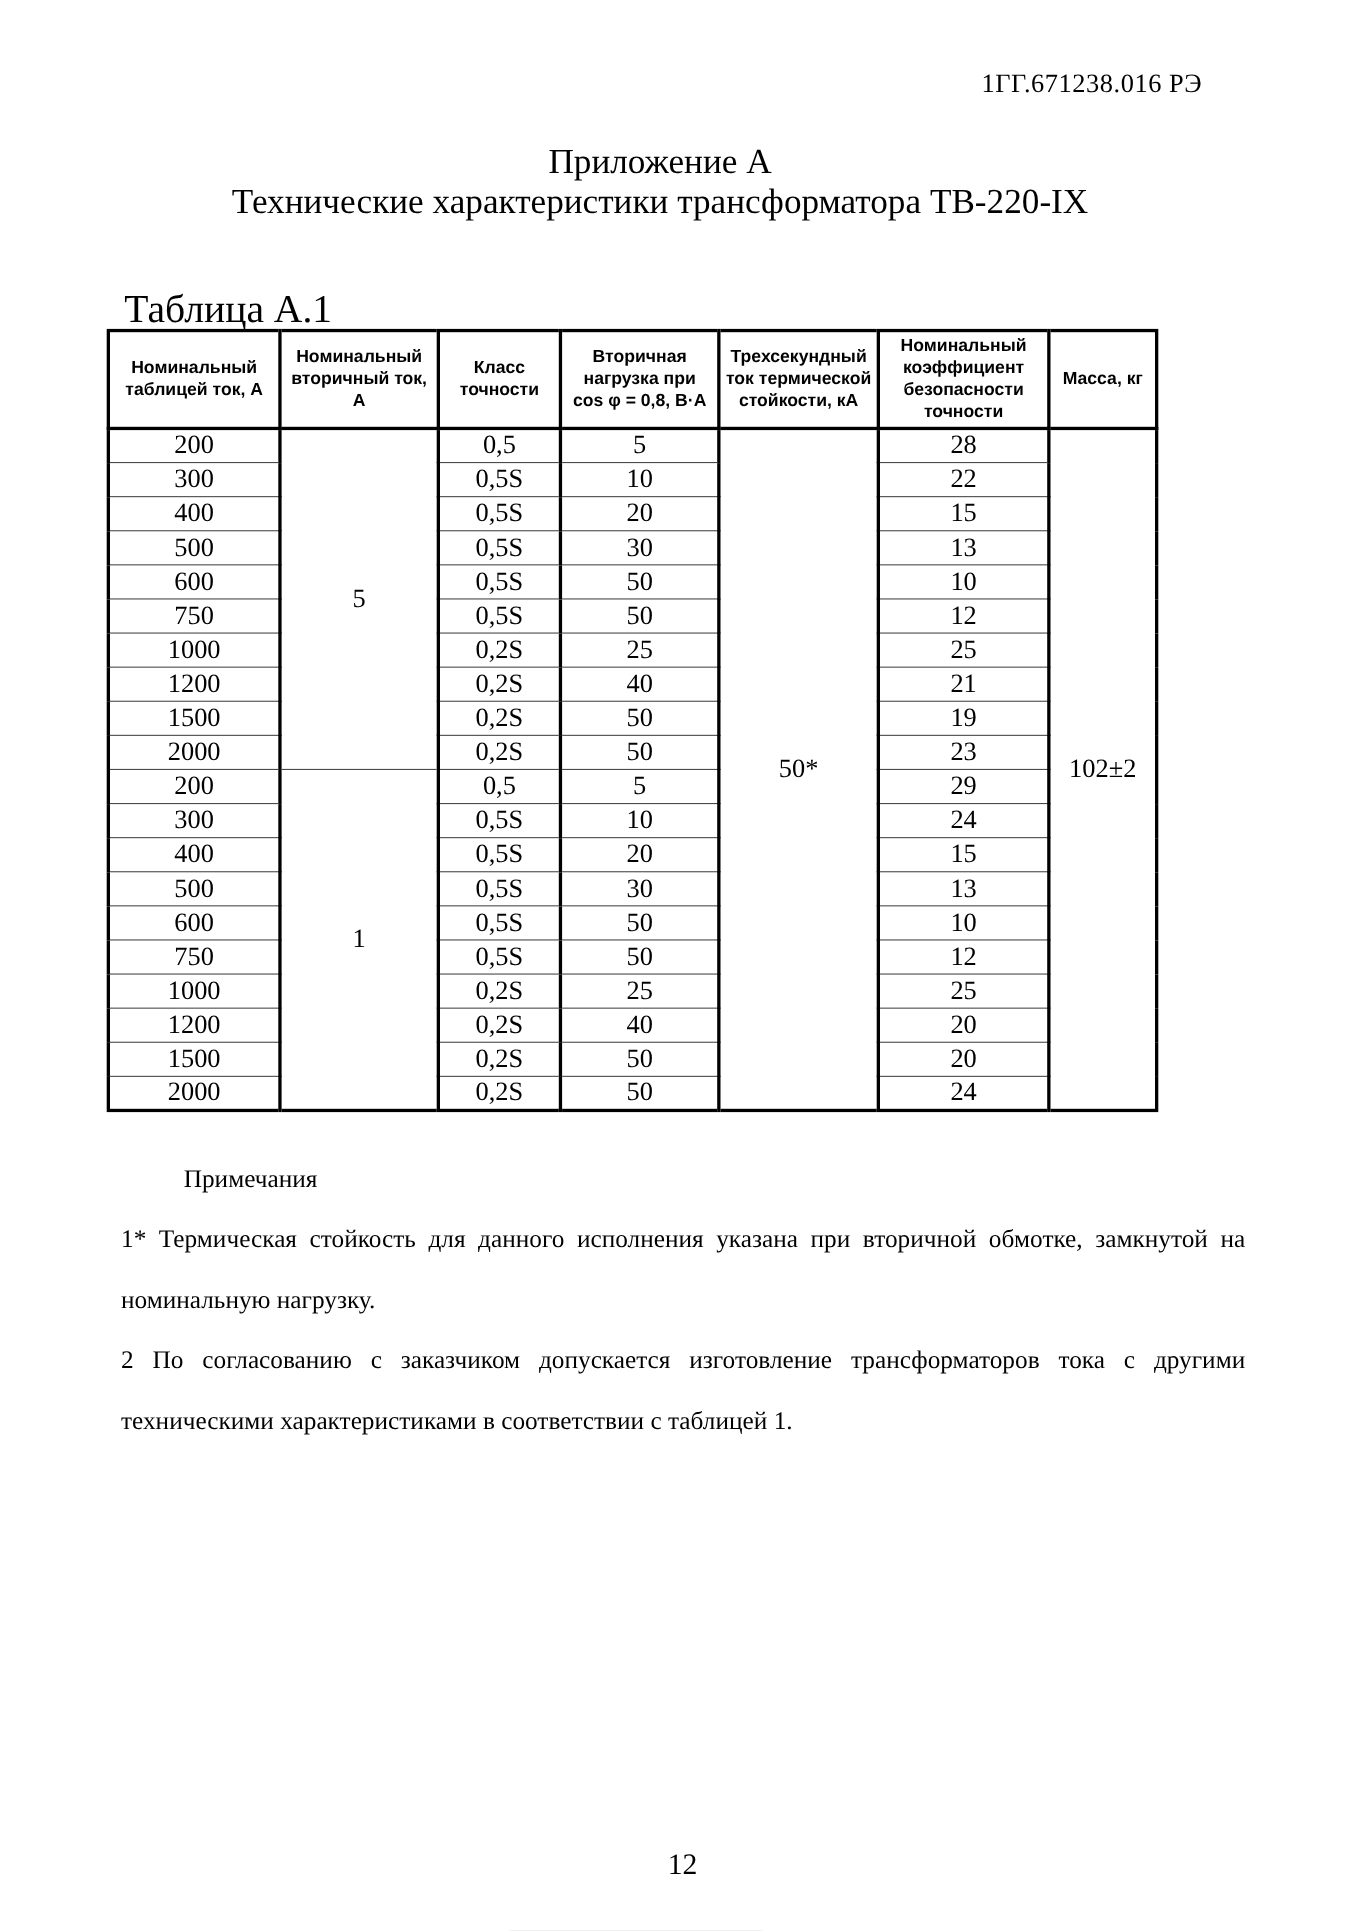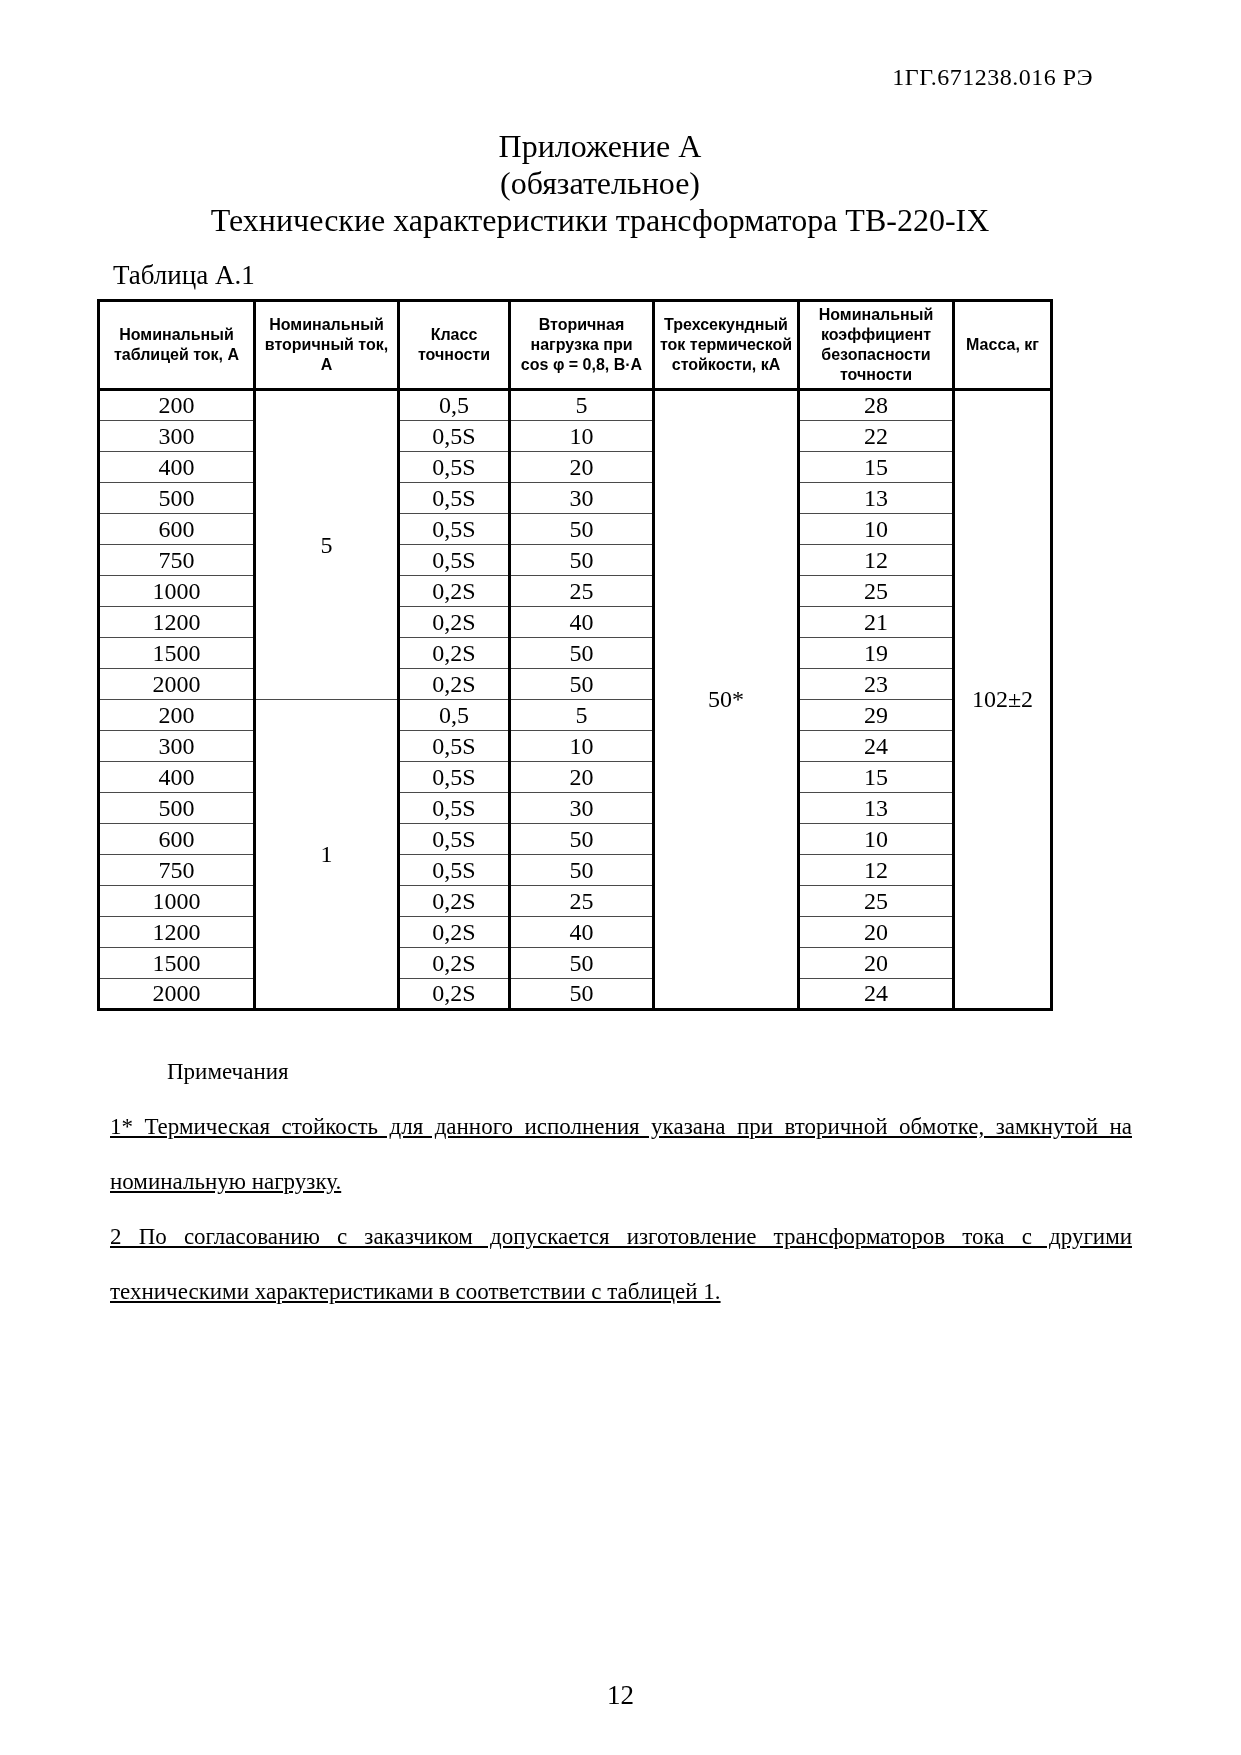--- a/index.html
+++ b/index.html
@@ -27,21 +27,21 @@
     left: 97px;
     width: 1006px;
     text-align: center;
     font-size: 32px;
     line-height: 37px;
   }
   .table-caption {
     position: absolute;
     top: 260px;
     left: 113px;
-    font-size: 27px;
+    font-size: 36px;
   }
   table.spec {
     position: absolute;
     top: 299px;
     left: 97px;
     width: 953px;
     border-collapse: collapse;
     table-layout: fixed;
     border: 3px solid #000;
   }
@@ -77,41 +77,39 @@
     top: 1044px;
     left: 110px;
     width: 1022px;
     font-size: 23px;
     line-height: 55px;
   }
   .notes-heading { text-indent: 57px; }
   .note-para {
     text-align: justify;
     text-align-last: left;
-    text-decoration: underline;
   }
   .page-number {
     position: absolute;
     top: 1680px;
     left: 0;
     width: 100%;
     text-align: center;
     font-size: 27px;
   }
 </style>
 </head>
 <body>
 
 <div class="page">
 
   <div class="doc-code">1ГГ.671238.016 РЭ</div>
 
   <div class="title-block">
     <div>Приложение А</div>
-    <div>(обязательное)</div>
     <div>Технические характеристики трансформатора ТВ-220-IX</div>
   </div>
 
   <div class="table-caption">Таблица А.1</div>
 
   <table class="spec">
     <colgroup>
       <col style="width:156px">
         <col style="width:144px">
         <col style="width:111px">

